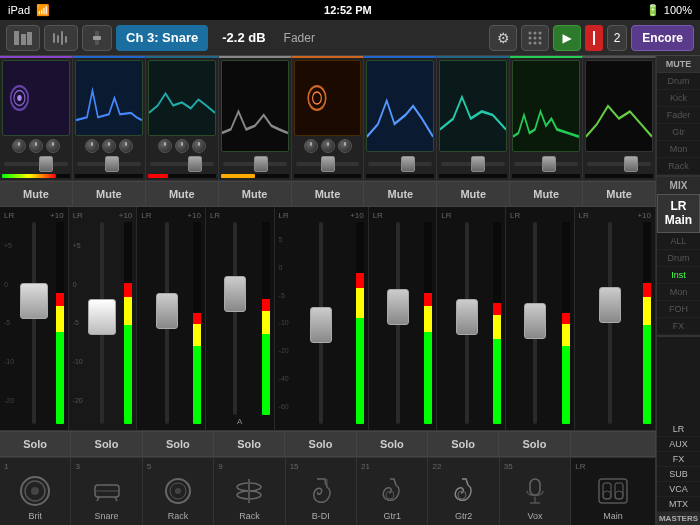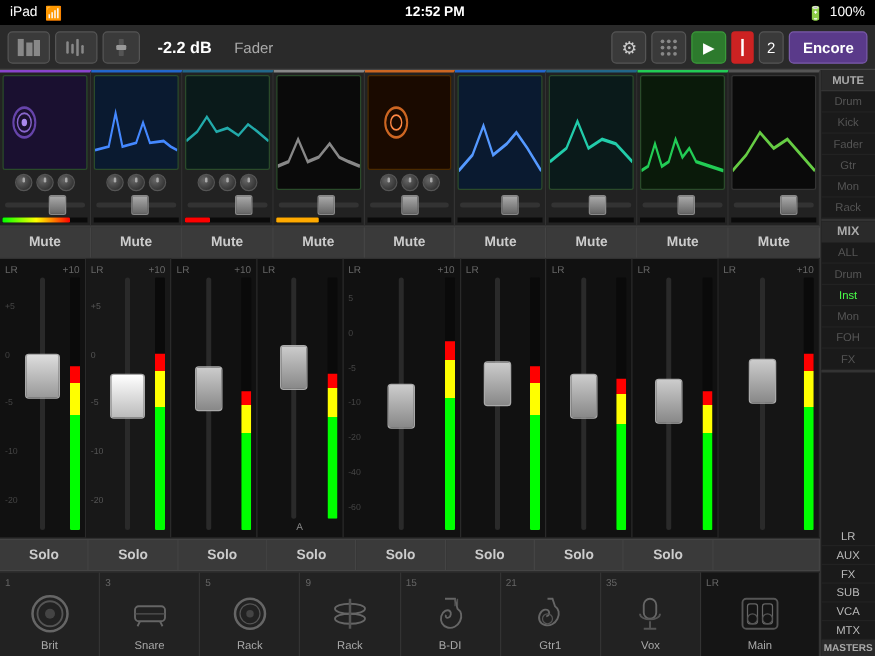--- a/index.html
+++ b/index.html
@@ -472,20 +472,21 @@
         <rect x="9" y="0" width="2" height="14" fill="#888" rx="1"></rect>
         <rect x="13" y="5" width="2" height="7" fill="#888" rx="1"></rect>
       </svg>
   </div>
   <div class="toolbar-btn">
     <svg width="14" height="14" viewBox="0 0 14 14">
         <rect x="5" y="0" width="4" height="14" fill="#555" rx="1"></rect>
         <rect x="3" y="5" width="8" height="4" fill="#999" rx="1"></rect>
       </svg>
   </div>
+  <div class="channel-name">Ch 3: Snare</div>
   <div class="db-display">-2.2 dB</div>
   <div class="fader-label">Fader</div>
   <div class="toolbar-spacer"></div>
   <div class="toolbar-icon-btn">⚙</div>
   <div class="toolbar-icon-btn">
     <svg width="14" height="14" viewBox="0 0 14 14">
         <circle cx="2" cy="2" r="1.5" fill="#888"></circle>
         <circle cx="7" cy="2" r="1.5" fill="#888"></circle>
         <circle cx="12" cy="2" r="1.5" fill="#888"></circle>
         <circle cx="2" cy="7" r="1.5" fill="#888"></circle>
@@ -940,20 +941,30 @@
         <span class="ch-number">21</span>
         <div class="instrument-icon">
           <svg width="32" height="32" viewBox="0 0 32 32">
             <path d="M14,4 L18,4 L20,10 C23,12 24,16 22,20 C20,24 16,26 12,25 C8,24 6,20 8,16 C10,12 14,12 15,14 C16,16 15,18 13,18" fill="none" stroke="#666" stroke-width="1.5"></path>
             <circle cx="14" cy="20" r="4" fill="none" stroke="#555" stroke-width="1"></circle>
           </svg>
         </div>
         <span class="ch-name">Gtr1</span>
       </div>
 
+      <div class="channel-icon">
+        <span class="ch-number">22</span>
+        <div class="instrument-icon">
+          <svg width="32" height="32" viewBox="0 0 32 32">
+            <path d="M14,4 L18,4 L20,10 C23,12 24,16 22,20 C20,24 16,26 12,25 C8,24 6,20 8,16 C10,12 14,12 15,14 C16,16 15,18 13,18" fill="none" stroke="#888" stroke-width="1.5"></path>
+            <circle cx="14" cy="20" r="4" fill="none" stroke="#666" stroke-width="1"></circle>
+          </svg>
+        </div>
+        <span class="ch-name">Gtr2</span>
+      </div>
 
       <div class="channel-icon">
         <span class="ch-number">35</span>
         <div class="instrument-icon">
           <svg width="32" height="32" viewBox="0 0 32 32">
             <rect x="11" y="4" width="10" height="16" rx="5" fill="none" stroke="#666" stroke-width="1.5"></rect>
             <path d="M8,16 C8,22 24,22 24,16" fill="none" stroke="#555" stroke-width="1.5"></path>
             <line x1="16" y1="22" x2="16" y2="28" stroke="#555" stroke-width="1.5"></line>
             <line x1="11" y1="28" x2="21" y2="28" stroke="#555" stroke-width="1.5"></line>
           </svg>
@@ -984,20 +995,24 @@
     <div class="sidebar-item dim">Drum</div>
     <div class="sidebar-item dim">Kick</div>
     <div class="sidebar-item dim">Fader</div>
     <div class="sidebar-item dim">Gtr</div>
     <div class="sidebar-item dim">Mon</div>
     <div class="sidebar-item dim">Rack</div>
 
     <div class="sidebar-divider"></div>
 
     <div class="mix-label">MIX</div>
+    <div class="lr-main-btn">
+      <div style="color:#fff;font-size:12px;font-weight:bold;line-height:1.2;">LR
+Main</div>
+    </div>
     <div class="sidebar-item dim">ALL</div>
     <div class="sidebar-item dim">Drum</div>
     <div class="sidebar-item active">Inst</div>
     <div class="sidebar-item dim">Mon</div>
     <div class="sidebar-item dim">FOH</div>
     <div class="sidebar-item dim">FX</div>
 
     <div class="sidebar-divider"></div>
 
     <div style="margin-top:auto;">

